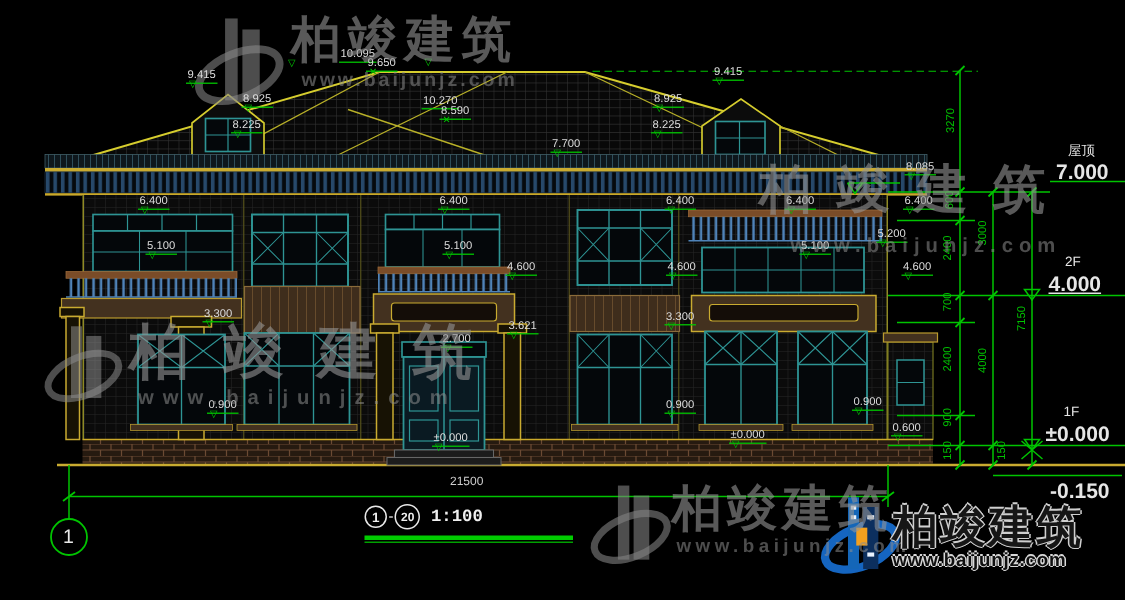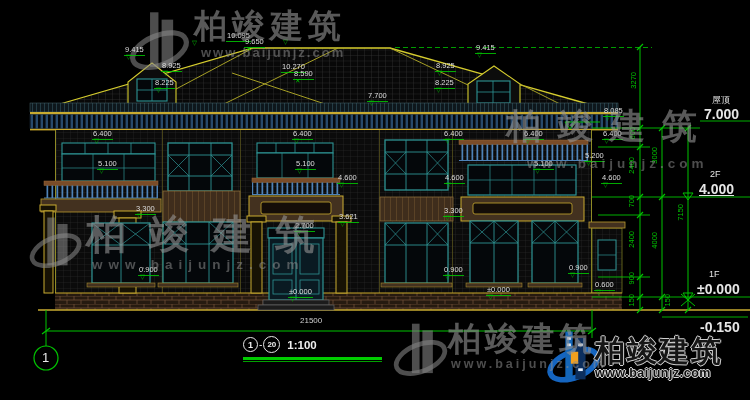--- a/index.html
+++ b/index.html
@@ -19,21 +19,21 @@
   .dim-h{position:absolute;color:#cfcfcf;font-size:8px;line-height:1;}
   .axisnum{position:absolute;color:#e8e8e8;font-size:13px;line-height:1;}
   
   .titleblock{position:absolute;left:243px;top:336px;display:flex;align-items:center;color:#efefef;}
   .tb-circ{display:inline-flex;align-items:center;justify-content:center;border:1.3px solid #e8e8e8;
            border-radius:50%;font-weight:bold;}
   .tb-c1{width:13px;height:13px;font-size:9px;}
   .tb-c10{width:15px;height:15px;font-size:8px;}
   .tb-dash{font-size:10px;margin:0 1px;}
   .tb-name{font-size:16px;font-weight:bold;letter-spacing:1px;margin-left:2px;}
-  .tb-scale{font-size:11.5px;font-weight:bold;margin-left:7px;}
+  .tb-scale{font-size:11.5px;font-weight:bold;margin-left:7px;font-family:Liberation Mono, monospace;}
   .tb-u1{position:absolute;left:243px;top:357px;width:139px;height:2.5px;background:#00cc00;}
   .tb-u2{position:absolute;left:243px;top:361px;width:139px;height:1.2px;background:#00a000;}
   
   .wm{position:absolute;font-weight:bold;color:rgba(148,148,148,.60);white-space:nowrap;}
   .wm-url{position:absolute;font-weight:bold;color:rgba(140,140,140,.55);white-space:nowrap;}
   .wm-top-t{left:194px;top:4px;font-size:33px;letter-spacing:5px;}
   .wm-top-u{left:201px;top:45px;font-size:13px;letter-spacing:2px;}
   .wm-right-t{left:506px;top:103px;font-size:35px;letter-spacing:17px;}
   .wm-right-u{left:527px;top:156px;font-size:13.5px;letter-spacing:4px;}
   .wm-mid-t{left:86px;top:207px;font-size:40px;letter-spacing:23px;}

